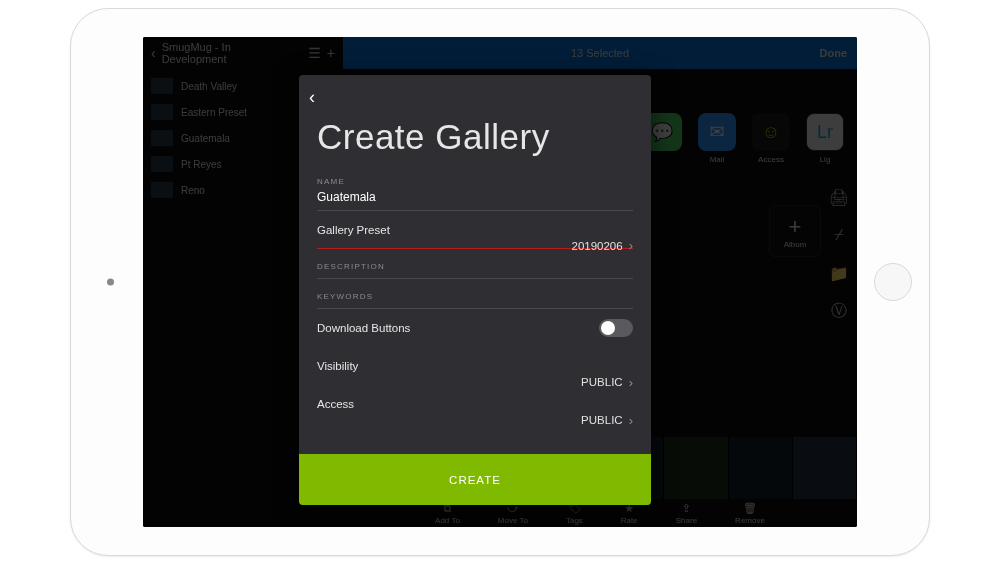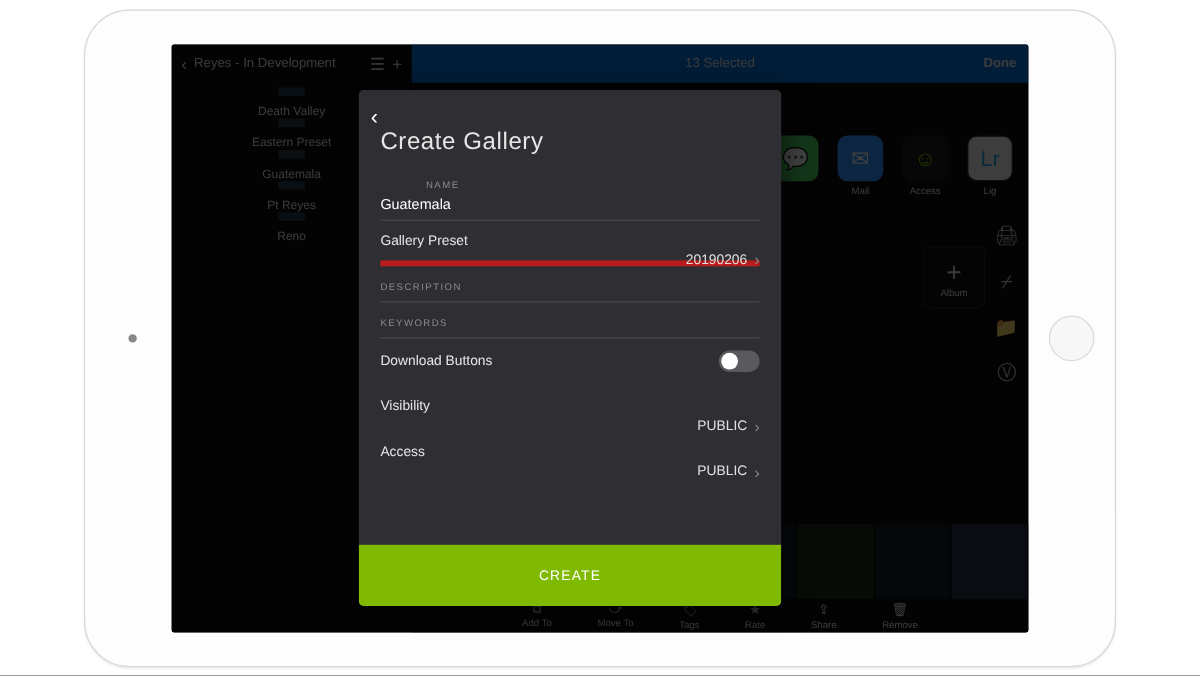--- a/index.html
+++ b/index.html
@@ -21,21 +21,21 @@
   
   .bg { position: absolute; inset: 0; filter: brightness(.25); }
   .bg * { color: #e8e8e8; }
 
   .sidebar { position: absolute; left: 0; top: 0; width: 200px; bottom: 0; background: #0b0b0b; }
   .sb-header { display: flex; align-items: center; height: 32px; padding: 0 8px; font-size: 11px; gap: 6px; }
   .sb-header .chevron { font-size: 14px; }
   .sb-header .fill { flex: 1; }
   .sb-header .ico { font-size: 14px; opacity: .9; }
   .sb-list { padding: 4px 8px; }
-  .sb-item { display: flex; align-items: center; gap: 8px; height: 26px; font-size: 10px; flex-direction: column; }
+  .sb-item { display: flex; align-items: center; gap: 8px; height: 26px; font-size: 10px; }
   .sb-thumb { width: 22px; height: 16px; background: #2a3a50; border-radius: 1px; }
 
   .main { position: absolute; left: 200px; right: 0; top: 0; bottom: 0; background: #0d0d0d; }
   .topbar { height: 32px; background: #0a72e0; color: #fff; display: flex; align-items: center; justify-content: center; font-size: 11px; position: relative; }
   .topbar .done { position: absolute; right: 10px; font-weight: 600; }
   .meta { padding: 8px 10px 4px; font-size: 9px; opacity: .9; }
   .meta .name { font-size: 11px; margin-bottom: 2px; }
 
   .share-row { display: flex; gap: 10px; padding: 8px 10px 10px; }
   .share-app { width: 44px; display: flex; flex-direction: column; align-items: center; gap: 4px; font-size: 8px; }
@@ -60,26 +60,26 @@
   .bottom-bar .bb .i { font-size: 11px; }
 
   
   .modal {
     position: absolute; left: 156px; top: 38px; width: 352px; height: 430px;
     background: #2f2f33; color: #e6e6e6; border-radius: 4px;
     box-shadow: 0 4px 24px rgba(0,0,0,.6); overflow: hidden;
     display: flex; flex-direction: column;
   }
   .m-back { position: absolute; left: 10px; top: 12px; width: 24px; height: 24px; color: #fff; font-size: 18px; cursor: pointer; }
-  .m-title { font-size: 20px; font-weight: 200; padding: 32px 18px 12px; letter-spacing: .5px; }
+  .m-title { font-size: 35px; font-weight: 200; padding: 42px 18px 12px; letter-spacing: .5px; }
   .m-body { flex: 1; padding: 0 18px; overflow: hidden; }
-  .m-label { font-size: 8px; letter-spacing: 1.2px; color: #8a8a8f; text-transform: uppercase; padding-top: 8px; margin-left: 38px; }
+  .m-label { font-size: 8px; letter-spacing: 1.2px; color: #8a8a8f; text-transform: uppercase; padding-top: 8px; }
   .m-input { border: 0; border-bottom: 1px solid #4a4a4e; background: transparent; color: #fff; font-size: 12px; width: 100%; padding: 4px 0 6px; outline: none; }
   .m-input::placeholder { color: #8a8a8f; text-transform: uppercase; font-size: 8px; letter-spacing: 1.2px; }
-  .m-row { display: flex; align-items: center; justify-content: space-between; border-bottom: 5px solid #b91c1c; height: 38px; font-size: 11.5px; cursor: pointer; }
+  .m-row { display: flex; align-items: center; justify-content: space-between; border-bottom: 1px solid #b91c1c; height: 38px; font-size: 11.5px; cursor: pointer; }
   .m-row .val { color: #e0e0e0; display: flex; align-items: center; gap: 6px; margin-top: 32px; }
   .m-row .chev { color: #8a8a8f; font-size: 13px; }
   .toggle { width: 34px; height: 18px; background: #5a5a5e; border-radius: 9px; position: relative; }
   .toggle::after { content: ""; position: absolute; left: 2px; top: 2px; width: 14px; height: 14px; background: #fff; border-radius: 50%; }
   .m-blank { border-bottom: 1px solid #4a4a4e; height: 30px; display: flex; align-items: flex-end; }
   .m-create { height: 51px; background: #7fba00; color: #fff; font-size: 11.5px; letter-spacing: 1px; display: flex; align-items: center; justify-content: center; cursor: pointer; text-transform: uppercase; }
 </style>
 </head>
 <body>
 
@@ -87,21 +87,21 @@
   <div class="camera"></div>
   <div class="home-btn"></div>
 
   <div class="screen">
 
     <div class="bg">
 
       <div class="sidebar">
         <div class="sb-header">
           <span class="chevron">‹</span>
-          <span>Reyes - In Development</span>
+          <span>SmugMug - In Development</span>
           <span class="fill"></span>
           <span class="ico">☰</span>
           <span class="ico">+</span>
         </div>
         <div class="sb-list">
           <div class="sb-item">
               <div class="sb-thumb"></div>
               <span>Death Valley</span>
             </div>
           <div class="sb-item">

